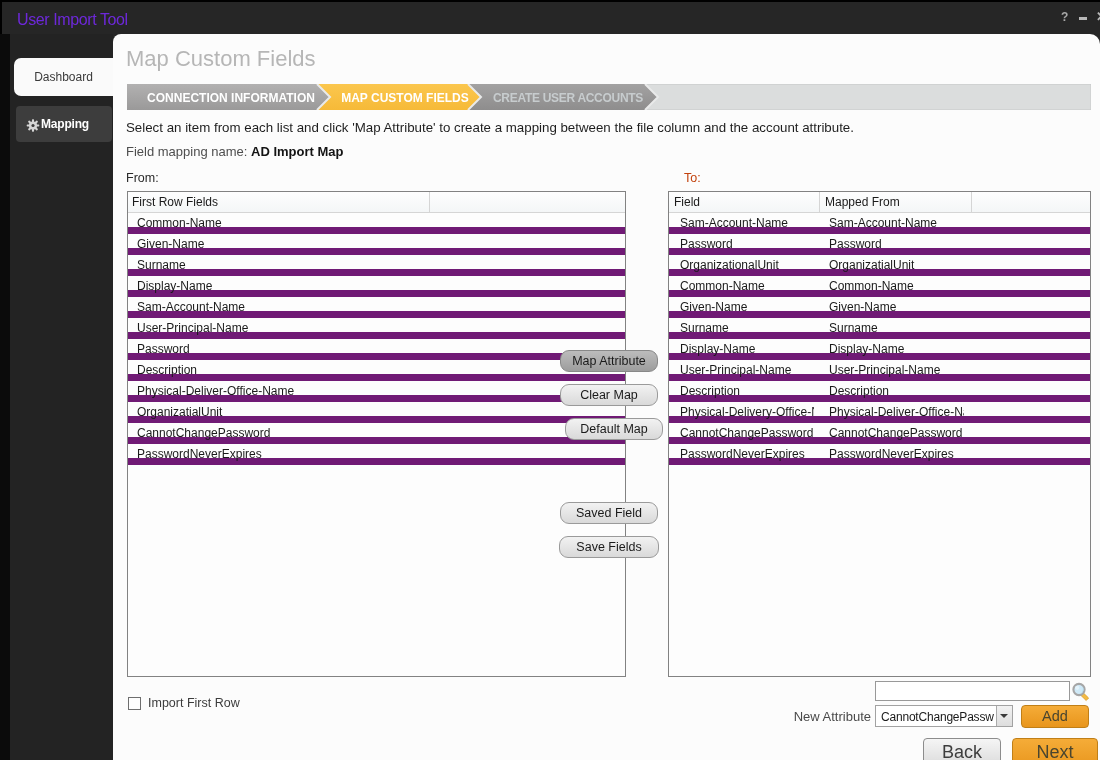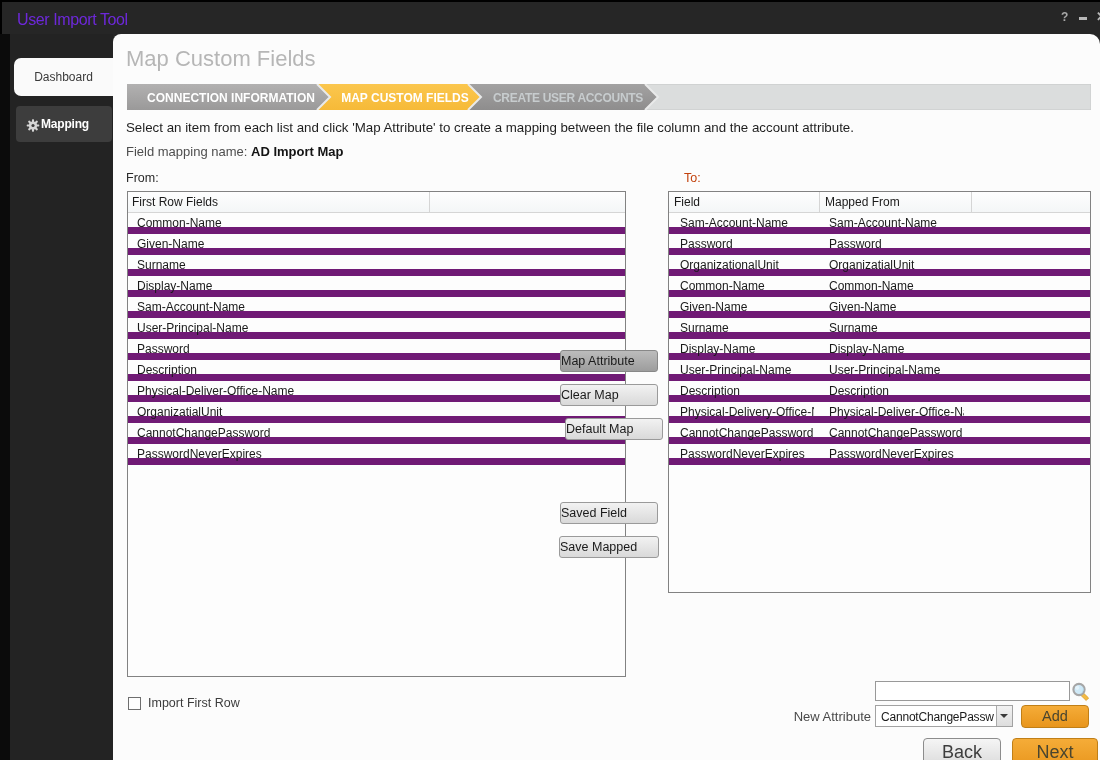--- a/index.html
+++ b/index.html
@@ -89,21 +89,21 @@
     <div class="lrow" style="top:126px;"><span style="padding-left:9px;">User-Principal-Name</span></div>
     <div class="lrow" style="top:147px;"><span style="padding-left:9px;">Password</span></div>
     <div class="lrow" style="top:168px;"><span style="padding-left:9px;">Description</span></div>
     <div class="lrow" style="top:189px;"><span style="padding-left:9px;">Physical-Deliver-Office-Name</span></div>
     <div class="lrow" style="top:210px;"><span style="padding-left:9px;">OrganizatialUnit</span></div>
     <div class="lrow" style="top:231px;"><span style="padding-left:9px;">CannotChangePassword</span></div>
     <div class="lrow" style="top:252px;"><span style="padding-left:9px;">PasswordNeverExpires</span></div>
   </div>
 
   <div class="abs" style="left:668px;top:171px;font-size:12.5px;color:#c2410c;margin-left:16px;">To:</div>
-  <div class="abs" id="toList" style="left:668px;top:191px;width:423px;height:402px;border:1px solid #828282;background:#fdfdfd;">
+  <div class="abs" id="toList" style="left:668px;top:191px;width:423px;height:486px;border:1px solid #828282;background:#fdfdfd;">
     <div class="lhead"><span style="padding-left:5px;">Field</span><span style="position:absolute;left:156px;top:0;">Mapped From</span><span style="position:absolute;left:150px;top:0;width:1px;height:21px;background:#d5d5d5;"></span><span style="position:absolute;left:302px;top:0;width:1px;height:21px;background:#d5d5d5;"></span></div>
     <div class="lrow" style="top:21px;">
       <span style="position:absolute;left:11px;width:134px;overflow:hidden;">Sam-Account-Name</span>
       <span style="position:absolute;left:160px;width:138px;overflow:hidden;">Sam-Account-Name</span>
     </div>
     <div class="lrow" style="top:42px;">
       <span style="position:absolute;left:11px;width:134px;overflow:hidden;">Password</span>
       <span style="position:absolute;left:160px;width:138px;overflow:hidden;">Password</span>
     </div>
     <div class="lrow" style="top:63px;">
@@ -145,21 +145,21 @@
     <div class="lrow" style="top:252px;">
       <span style="position:absolute;left:11px;width:134px;overflow:hidden;">PasswordNeverExpires</span>
       <span style="position:absolute;left:160px;width:138px;overflow:hidden;">PasswordNeverExpires</span>
     </div>
   </div>
 
   <div class="abs btnmid" style="left:560px;top:350px;background:linear-gradient(#bcbcbc,#9d9d9d);border-color:#888;">Map Attribute</div>
   <div class="abs btnmid" style="left:560px;top:384px;">Clear Map</div>
   <div class="abs btnmid" style="left:552px;top:418px;margin-left:13px;">Default Map</div>
   <div class="abs btnmid" style="left:560px;top:502px;">Saved Field</div>
-  <div class="abs btnmid" style="left:559px;top:536px;width:100px;">Save Mapped</div>
+  <div class="abs btnmid" style="left:559px;top:536px;width:100px;">Save Fields</div>
 
   <div class="abs" style="left:128px;top:697px;width:13px;height:13px;border:1px solid #6e6e6e;background:#fdfdfd;"></div>
   <div class="abs" style="left:148px;top:696px;font-size:12.5px;color:#3c3c3c;">Import First Row</div>
 
   <div class="abs" style="left:875px;top:681px;width:195px;height:20px;border:1px solid #999;background:#fff;"></div>
   <svg class="abs" style="left:1070px;top:681px;" width="24" height="24" viewBox="0 0 24 24">
     <path d="M13.2 11.8 L18.6 17 L16.2 19.5 L10.8 14.3 Z" fill="#f3bb45" stroke="#dd9d25" stroke-width="0.8"></path>
     <circle cx="9" cy="8.5" r="5.6" fill="#cfe9f7" stroke="#a6a6a6" stroke-width="2.1"></circle>
     <path d="M12.5 5.2 A4.8 4.8 0 0 1 10.5 12.9 A7 7 0 0 0 12.5 5.2 Z" fill="#aedcf2"></path>
     <circle cx="7.2" cy="6.8" r="2.1" fill="#e4f3fb"></circle>
@@ -168,23 +168,23 @@
   <div class="abs" style="left:875px;top:705px;width:138px;height:22px;border:1px solid #a2a2a2;background:#fff;"></div>
   <div class="abs" style="left:881px;top:710px;width:113px;overflow:hidden;font-size:12px;letter-spacing:-0.2px;color:#1a1a1a;white-space:nowrap;">CannotChangePassw</div>
   <div class="abs" style="left:996px;top:706px;width:16px;height:20px;background:linear-gradient(#f2f2f2,#ddd);border-left:1px solid #aaa;"></div>
   <div class="abs" style="left:1000px;top:714px;width:0;height:0;border-left:4px solid transparent;border-right:4px solid transparent;border-top:4.5px solid #3a3a3a;"></div>
   <div class="abs btn-orange" style="left:1021px;top:705px;width:68px;height:23px;line-height:21px;font-size:14.5px;">Add</div>
   <div class="abs btn-gray" style="left:923px;top:738px;width:78px;height:32px;line-height:26px;font-size:18px;">Back</div>
   <div class="abs btn-orange" style="left:1012px;top:738px;width:86px;height:32px;line-height:26px;font-size:18px;">Next</div>
 
 <style>
   .btnmid {
-    width:98px;height:22px;border:1px solid #9a9a9a;border-radius:3px;
+    width:98px;height:22px;border:1px solid #9a9a9a;border-radius:9px;
     background:linear-gradient(#f2f2f2,#d9d9d9);
-    font-size:12.5px;color:#1a1a1a;text-align:left;line-height:20px;
+    font-size:12.5px;color:#1a1a1a;text-align:center;line-height:20px;
   }
   .btn-orange {
     background:linear-gradient(#f5ac38,#e8951c);
     border:1px solid #c07f17;border-radius:4px;
     color:#4a452f;text-align:center;
   }
   .btn-gray {
     background:linear-gradient(#f5f5f5,#d8d8d8);
     border:1px solid #8c8c8c;border-radius:4px;
     color:#3d3d3d;text-align:center;

